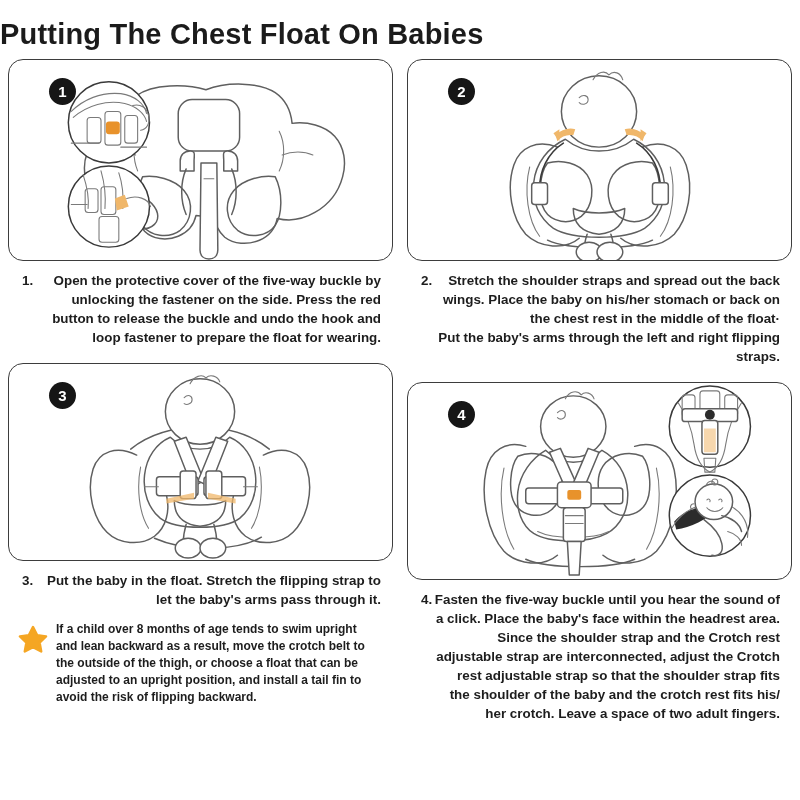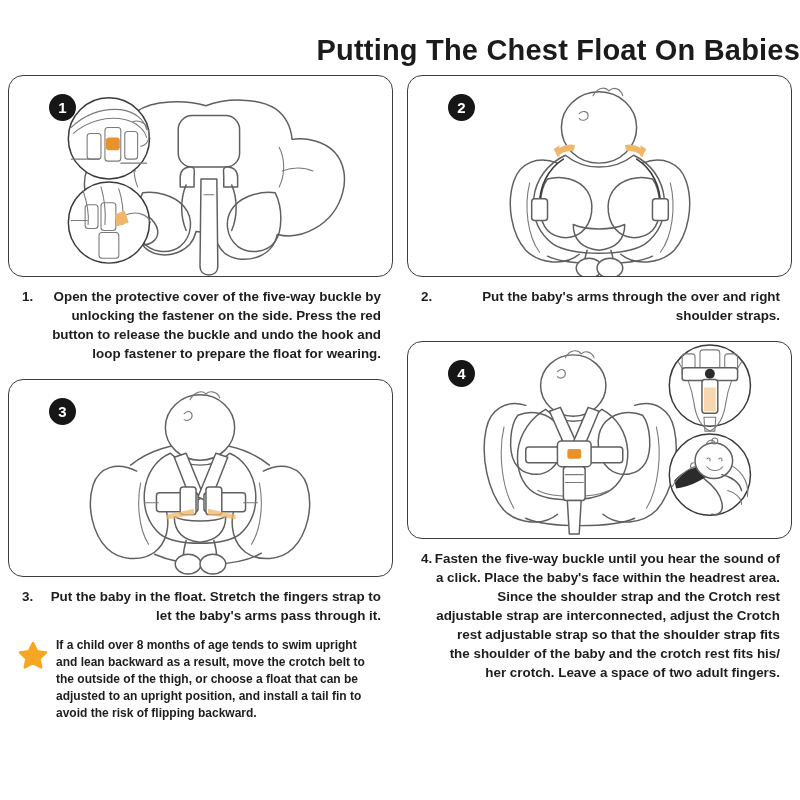--- a/index.html
+++ b/index.html
@@ -6,26 +6,26 @@
   html, body {
     width: 800px; height: 800px;
     background: #ffffff;
     font-family: "Liberation Sans", sans-serif;
     color: #1a1a1a;
     overflow: hidden;
   }
   .page { width: 800px; height: 800px; position: relative; }
 
   .page-title {
-    text-align: right;
+    text-align: left;
     font-size: 29px;
     font-weight: 700;
     letter-spacing: 0.2px;
     color: #1b1b1b;
-    padding-top: 34px;
+    padding-top: 18px;
     padding-bottom: 8px;
   }
 
   .grid {
     display: grid;
     grid-template-columns: 385px 385px;
     column-gap: 14px;
     padding: 0 8px;
   }
   .col { display: flex; flex-direction: column; }
@@ -223,21 +223,21 @@
             <path class="accent-l" d="M158 136 L186 130 L186 136 L158 141 Z" opacity="0.75"></path>
             <path class="accent-l" d="M228 136 L200 130 L200 136 L228 141 Z" opacity="0.75"></path>
             <path class="ln-t" d="M150 124 L136 124"></path>
             <path class="ln-t" d="M236 124 L250 124"></path>
           </g>
         </svg>
       </div>
 
       <div class="instructions">
         <span class="step-num">3.</span>
-        <span class="step-body">Put the baby in the float. Stretch the fingers strap to let the baby's arms pass through it.</span>
+        <span class="step-body">Put the baby in the float. Stretch the flipping strap to let the baby's arms pass through it.</span>
       </div>
 
       <div class="note">
         <div class="note-star">
           <svg width="30" height="29" viewBox="0 0 30 29">
             <path fill="#f5a623" stroke="#f5a623" stroke-width="2.5" stroke-linejoin="round" d="M15 3 L19.2 11.2 L28 12.4 L21.6 18.7 L23.2 27.4 L15 23.2 L6.8 27.4 L8.4 18.7 L2 12.4 L10.8 11.2 Z"></path>
           </svg>
         </div>
         <div class="note-text">If a child over 8 months of age tends to swim upright and lean backward as a result, move the crotch belt to the outside of the thigh, or choose a float that can be adjusted to an upright position, and install a tail fin to avoid the risk of flipping backward.</div>
       </div>
@@ -290,21 +290,22 @@
             <path class="accent-l" d="M146 74 L152 70 L152 82 Z"></path>
             <path class="accent-l" d="M238 76 C232 70 224 68 218 70 L220 76 C226 75 232 77 236 82 Z"></path>
             <path class="accent-l" d="M240 74 L234 70 L234 82 Z"></path>
           </g>
         </svg>
       </div>
 
       <div class="instructions">
         <span class="step-num">2.</span>
         <span class="step-body">
-          <p>Put the baby's arms through the over and right shoulder straps.</p>
+          <p>Stretch the shoulder straps and spread out the back wings. Place the baby on his/her stomach or back on the chest rest in the middle of the float·</p>
+          <p>Put the baby's arms through the left and right flipping straps.</p>
         </span>
       </div>
 
       <div class="panel panel-4" style="margin-top:16px;">
         <div class="badge">4</div>
         <svg class="art" viewBox="0 0 385 198">
 
           <g>
             <path class="ln" d="M118 64 C98 58 82 68 78 88 C72 116 80 152 96 170
                                  C110 184 136 186 150 174"></path>

